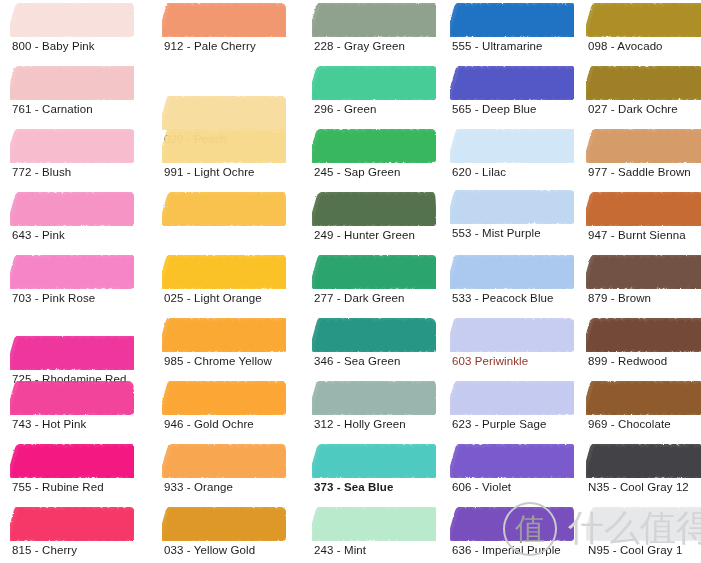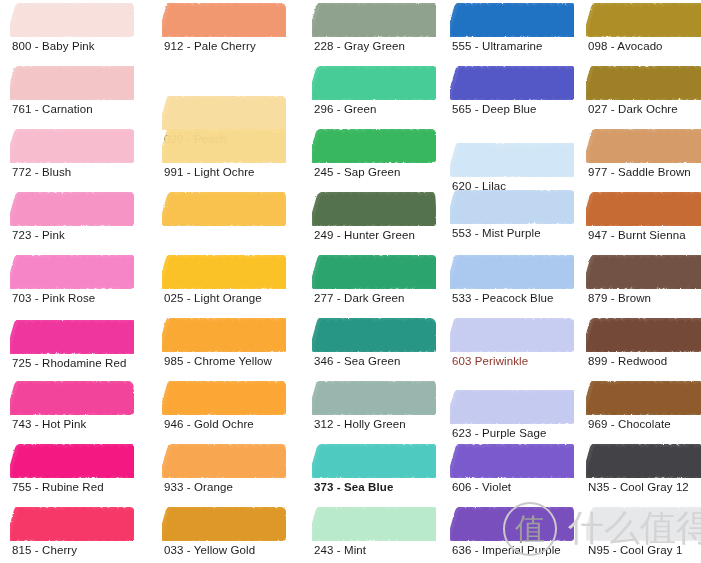--- a/index.html
+++ b/index.html
@@ -173,40 +173,40 @@
                 <feTurbulence type="fractalNoise" baseFrequency="0.9" numOctaves="3" seed="24" result="noise"></feTurbulence>
                 <feDisplacementMap in="SourceGraphic" in2="noise" scale="2.2" xChannelSelector="R" yChannelSelector="G"></feDisplacementMap>
               </filter>
             </defs>
             <g filter="url(#rough3)">
               <path d="M 4.59 28.50 L 11.07 5.66 L 12.22 28.00 L 18.70 4.68 L 19.84 28.65 L 26.32 5.92 L 27.47 27.86 L 33.95 5.74 L 35.09 29.11 L 41.57 6.16 L 42.72 29.08 L 49.20 6.21 L 50.34 27.85 L 56.82 5.70 L 57.97 27.74 L 64.45 5.99 L 65.59 28.81 L 72.07 5.12 L 73.22 27.72 L 79.70 6.11 L 80.84 28.48 L 87.32 5.32 L 88.47 27.83 L 94.95 5.08 L 96.09 27.63 L 102.57 5.03 L 103.72 28.63 L 110.20 4.72 L 111.34 29.23 L 117.82 5.46 L 118.97 28.62" fill="none" stroke="#f58fc3" stroke-width="13" stroke-linecap="round" stroke-linejoin="round" opacity="0.9"></path>
               <path d="M 4.59 28.50 L 11.07 5.66 L 12.22 28.00 L 18.70 4.68 L 19.84 28.65 L 26.32 5.92 L 27.47 27.86 L 33.95 5.74 L 35.09 29.11 L 41.57 6.16 L 42.72 29.08 L 49.20 6.21 L 50.34 27.85 L 56.82 5.70 L 57.97 27.74 L 64.45 5.99 L 65.59 28.81 L 72.07 5.12 L 73.22 27.72 L 79.70 6.11 L 80.84 28.48 L 87.32 5.32 L 88.47 27.83 L 94.95 5.08 L 96.09 27.63 L 102.57 5.03 L 103.72 28.63 L 110.20 4.72 L 111.34 29.23 L 117.82 5.46 L 118.97 28.62" fill="none" stroke="#f58fc3" stroke-width="9" stroke-linecap="round" stroke-linejoin="round" opacity="0.55" transform="translate(1.5,0.6)"></path>
             </g>
           </svg>
         </div>
-        <div class="label">723 - Pink</div>
+        <div class="label">643 - Pink</div>
       </div>
       <div class="cell" style="top: 255px;">
         <div class="swatch-wrap">
           <svg class="swatch" viewBox="0 0 124 34" preserveAspectRatio="none">
             <defs>
               <filter id="rough4" x="-20%" y="-30%" width="140%" height="160%">
                 <feTurbulence type="fractalNoise" baseFrequency="0.9" numOctaves="3" seed="31" result="noise"></feTurbulence>
                 <feDisplacementMap in="SourceGraphic" in2="noise" scale="2.2" xChannelSelector="R" yChannelSelector="G"></feDisplacementMap>
               </filter>
             </defs>
             <g filter="url(#rough4)">
               <path d="M 3.61 28.50 L 10.22 5.09 L 11.39 27.89 L 17.99 5.76 L 19.16 28.15 L 25.77 6.30 L 26.93 28.32 L 33.54 5.86 L 34.71 28.40 L 41.31 4.85 L 42.48 28.40 L 49.09 5.21 L 50.25 28.17 L 56.86 5.28 L 58.02 27.96 L 64.63 6.22 L 65.80 28.88 L 72.40 5.20 L 73.57 27.87 L 80.18 4.73 L 81.34 27.99 L 87.95 5.96 L 89.12 27.66 L 95.72 6.10 L 96.89 27.89 L 103.50 5.38 L 104.66 27.87 L 111.27 5.08 L 112.43 29.38 L 119.04 5.87 L 120.21 27.63" fill="none" stroke="#f580c4" stroke-width="13" stroke-linecap="round" stroke-linejoin="round" opacity="0.9"></path>
               <path d="M 3.61 28.50 L 10.22 5.09 L 11.39 27.89 L 17.99 5.76 L 19.16 28.15 L 25.77 6.30 L 26.93 28.32 L 33.54 5.86 L 34.71 28.40 L 41.31 4.85 L 42.48 28.40 L 49.09 5.21 L 50.25 28.17 L 56.86 5.28 L 58.02 27.96 L 64.63 6.22 L 65.80 28.88 L 72.40 5.20 L 73.57 27.87 L 80.18 4.73 L 81.34 27.99 L 87.95 5.96 L 89.12 27.66 L 95.72 6.10 L 96.89 27.89 L 103.50 5.38 L 104.66 27.87 L 111.27 5.08 L 112.43 29.38 L 119.04 5.87 L 120.21 27.63" fill="none" stroke="#f580c4" stroke-width="9" stroke-linecap="round" stroke-linejoin="round" opacity="0.55" transform="translate(1.5,0.6)"></path>
             </g>
           </svg>
         </div>
         <div class="label">703 - Pink Rose</div>
       </div>
-      <div class="cell" style="top: 320px;">
+      <div class="cell" style="top: 336px;">
         <div class="swatch-wrap">
           <svg class="swatch" viewBox="0 0 124 34" preserveAspectRatio="none">
             <defs>
               <filter id="rough5" x="-20%" y="-30%" width="140%" height="160%">
                 <feTurbulence type="fractalNoise" baseFrequency="0.9" numOctaves="3" seed="38" result="noise"></feTurbulence>
                 <feDisplacementMap in="SourceGraphic" in2="noise" scale="2.2" xChannelSelector="R" yChannelSelector="G"></feDisplacementMap>
               </filter>
             </defs>
             <g filter="url(#rough5)">
               <path d="M 3.50 28.50 L 10.11 5.25 L 11.28 29.20 L 17.90 5.68 L 19.07 28.22 L 25.68 5.26 L 26.85 28.82 L 33.47 4.84 L 34.64 27.73 L 41.25 5.30 L 42.42 27.98 L 49.04 5.42 L 50.21 27.95 L 56.82 4.66 L 57.99 28.21 L 64.61 5.15 L 65.78 27.61 L 72.39 5.31 L 73.56 28.69 L 80.18 5.02 L 81.35 27.63 L 87.96 5.68 L 89.13 28.96 L 95.75 5.00 L 96.92 28.31 L 103.53 5.32 L 104.70 28.88 L 111.32 5.71 L 112.49 28.50 L 119.10 5.02 L 120.27 28.48" fill="none" stroke="#ef2e9a" stroke-width="13" stroke-linecap="round" stroke-linejoin="round" opacity="0.9"></path>
@@ -605,21 +605,21 @@
               </filter>
             </defs>
             <g filter="url(#rough28)">
               <path d="M 4.91 28.50 L 11.44 5.72 L 12.59 29.17 L 19.12 6.24 L 20.28 28.37 L 26.81 5.49 L 27.96 28.16 L 34.49 6.19 L 35.65 29.25 L 42.18 5.18 L 43.33 28.13 L 49.86 5.97 L 51.01 28.65 L 57.55 5.32 L 58.70 29.01 L 65.23 5.16 L 66.38 28.19 L 72.92 5.59 L 74.07 29.31 L 80.60 5.41 L 81.75 28.31 L 88.29 5.23 L 89.44 28.34 L 95.97 5.47 L 97.12 28.68 L 103.66 5.30 L 104.81 28.50 L 111.34 5.26 L 112.49 28.66 L 119.03 5.56 L 120.18 28.49" fill="none" stroke="#4c52c4" stroke-width="13" stroke-linecap="round" stroke-linejoin="round" opacity="0.9"></path>
               <path d="M 4.91 28.50 L 11.44 5.72 L 12.59 29.17 L 19.12 6.24 L 20.28 28.37 L 26.81 5.49 L 27.96 28.16 L 34.49 6.19 L 35.65 29.25 L 42.18 5.18 L 43.33 28.13 L 49.86 5.97 L 51.01 28.65 L 57.55 5.32 L 58.70 29.01 L 65.23 5.16 L 66.38 28.19 L 72.92 5.59 L 74.07 29.31 L 80.60 5.41 L 81.75 28.31 L 88.29 5.23 L 89.44 28.34 L 95.97 5.47 L 97.12 28.68 L 103.66 5.30 L 104.81 28.50 L 111.34 5.26 L 112.49 28.66 L 119.03 5.56 L 120.18 28.49" fill="none" stroke="#4c52c4" stroke-width="9" stroke-linecap="round" stroke-linejoin="round" opacity="0.55" transform="translate(1.5,0.6)"></path>
             </g>
           </svg>
         </div>
         <div class="label">565 - Deep Blue</div>
       </div>
-      <div class="cell" style="top: 143px;">
+      <div class="cell" style="top: 129px;">
         <div class="swatch-wrap">
           <svg class="swatch" viewBox="0 0 124 34" preserveAspectRatio="none">
             <defs>
               <filter id="rough29" x="-20%" y="-30%" width="140%" height="160%">
                 <feTurbulence type="fractalNoise" baseFrequency="0.9" numOctaves="3" seed="206" result="noise"></feTurbulence>
                 <feDisplacementMap in="SourceGraphic" in2="noise" scale="2.2" xChannelSelector="R" yChannelSelector="G"></feDisplacementMap>
               </filter>
             </defs>
             <g filter="url(#rough29)">
               <path d="M 4.85 28.50 L 11.41 4.87 L 12.57 28.96 L 19.14 5.22 L 20.30 28.47 L 26.87 5.12 L 28.02 29.18 L 34.59 4.87 L 35.75 28.60 L 42.32 5.85 L 43.48 28.98 L 50.04 6.38 L 51.20 27.62 L 57.77 5.71 L 58.93 27.95 L 65.50 5.69 L 66.66 28.14 L 73.22 5.50 L 74.38 28.76 L 80.95 6.02 L 82.11 29.24 L 88.68 5.30 L 89.83 28.61 L 96.40 5.93 L 97.56 29.38 L 104.13 4.66 L 105.29 28.80 L 111.85 5.76 L 113.01 28.91 L 119.58 4.81 L 120.74 28.43" fill="none" stroke="#cfe5f6" stroke-width="13" stroke-linecap="round" stroke-linejoin="round" opacity="0.9"></path>
@@ -673,21 +673,21 @@
               </filter>
             </defs>
             <g filter="url(#rough32)">
               <path d="M 3.08 28.50 L 9.69 5.14 L 10.86 28.29 L 17.46 4.77 L 18.63 29.32 L 25.24 4.94 L 26.40 27.90 L 33.01 5.18 L 34.18 28.49 L 40.79 5.58 L 41.95 27.84 L 48.56 4.61 L 49.73 28.68 L 56.34 5.77 L 57.50 28.51 L 64.11 4.77 L 65.28 28.50 L 71.89 5.96 L 73.05 28.42 L 79.66 5.87 L 80.83 27.81 L 87.44 6.21 L 88.60 29.26 L 95.21 5.59 L 96.38 27.77 L 102.99 5.44 L 104.15 29.38 L 110.76 5.95 L 111.93 28.90 L 118.54 6.37 L 119.70 27.68" fill="none" stroke="#c4caf1" stroke-width="13" stroke-linecap="round" stroke-linejoin="round" opacity="0.9"></path>
               <path d="M 3.08 28.50 L 9.69 5.14 L 10.86 28.29 L 17.46 4.77 L 18.63 29.32 L 25.24 4.94 L 26.40 27.90 L 33.01 5.18 L 34.18 28.49 L 40.79 5.58 L 41.95 27.84 L 48.56 4.61 L 49.73 28.68 L 56.34 5.77 L 57.50 28.51 L 64.11 4.77 L 65.28 28.50 L 71.89 5.96 L 73.05 28.42 L 79.66 5.87 L 80.83 27.81 L 87.44 6.21 L 88.60 29.26 L 95.21 5.59 L 96.38 27.77 L 102.99 5.44 L 104.15 29.38 L 110.76 5.95 L 111.93 28.90 L 118.54 6.37 L 119.70 27.68" fill="none" stroke="#c4caf1" stroke-width="9" stroke-linecap="round" stroke-linejoin="round" opacity="0.55" transform="translate(1.5,0.6)"></path>
             </g>
           </svg>
         </div>
         <div class="label accent">603 Periwinkle</div>
       </div>
-      <div class="cell" style="top: 390px; text-align: right;">
+      <div class="cell" style="top: 381px; text-align: right;">
         <div class="swatch-wrap">
           <svg class="swatch" viewBox="0 0 124 34" preserveAspectRatio="none">
             <defs>
               <filter id="rough33" x="-20%" y="-30%" width="140%" height="160%">
                 <feTurbulence type="fractalNoise" baseFrequency="0.9" numOctaves="3" seed="234" result="noise"></feTurbulence>
                 <feDisplacementMap in="SourceGraphic" in2="noise" scale="2.2" xChannelSelector="R" yChannelSelector="G"></feDisplacementMap>
               </filter>
             </defs>
             <g filter="url(#rough33)">
               <path d="M 3.14 28.50 L 9.80 5.82 L 10.98 28.64 L 17.65 4.61 L 18.82 27.67 L 25.49 5.90 L 26.66 29.28 L 33.33 5.05 L 34.50 27.89 L 41.17 4.61 L 42.34 28.83 L 49.01 4.97 L 50.18 29.06 L 56.85 4.97 L 58.02 29.17 L 64.69 6.26 L 65.86 29.09 L 72.53 5.11 L 73.70 29.37 L 80.37 6.06 L 81.54 28.39 L 88.21 5.44 L 89.38 28.23 L 96.05 5.62 L 97.22 28.24 L 103.89 5.51 L 105.06 28.18 L 111.73 5.55 L 112.90 27.71 L 119.57 5.46 L 120.74 27.61" fill="none" stroke="#c3c8f0" stroke-width="13" stroke-linecap="round" stroke-linejoin="round" opacity="0.9"></path>

